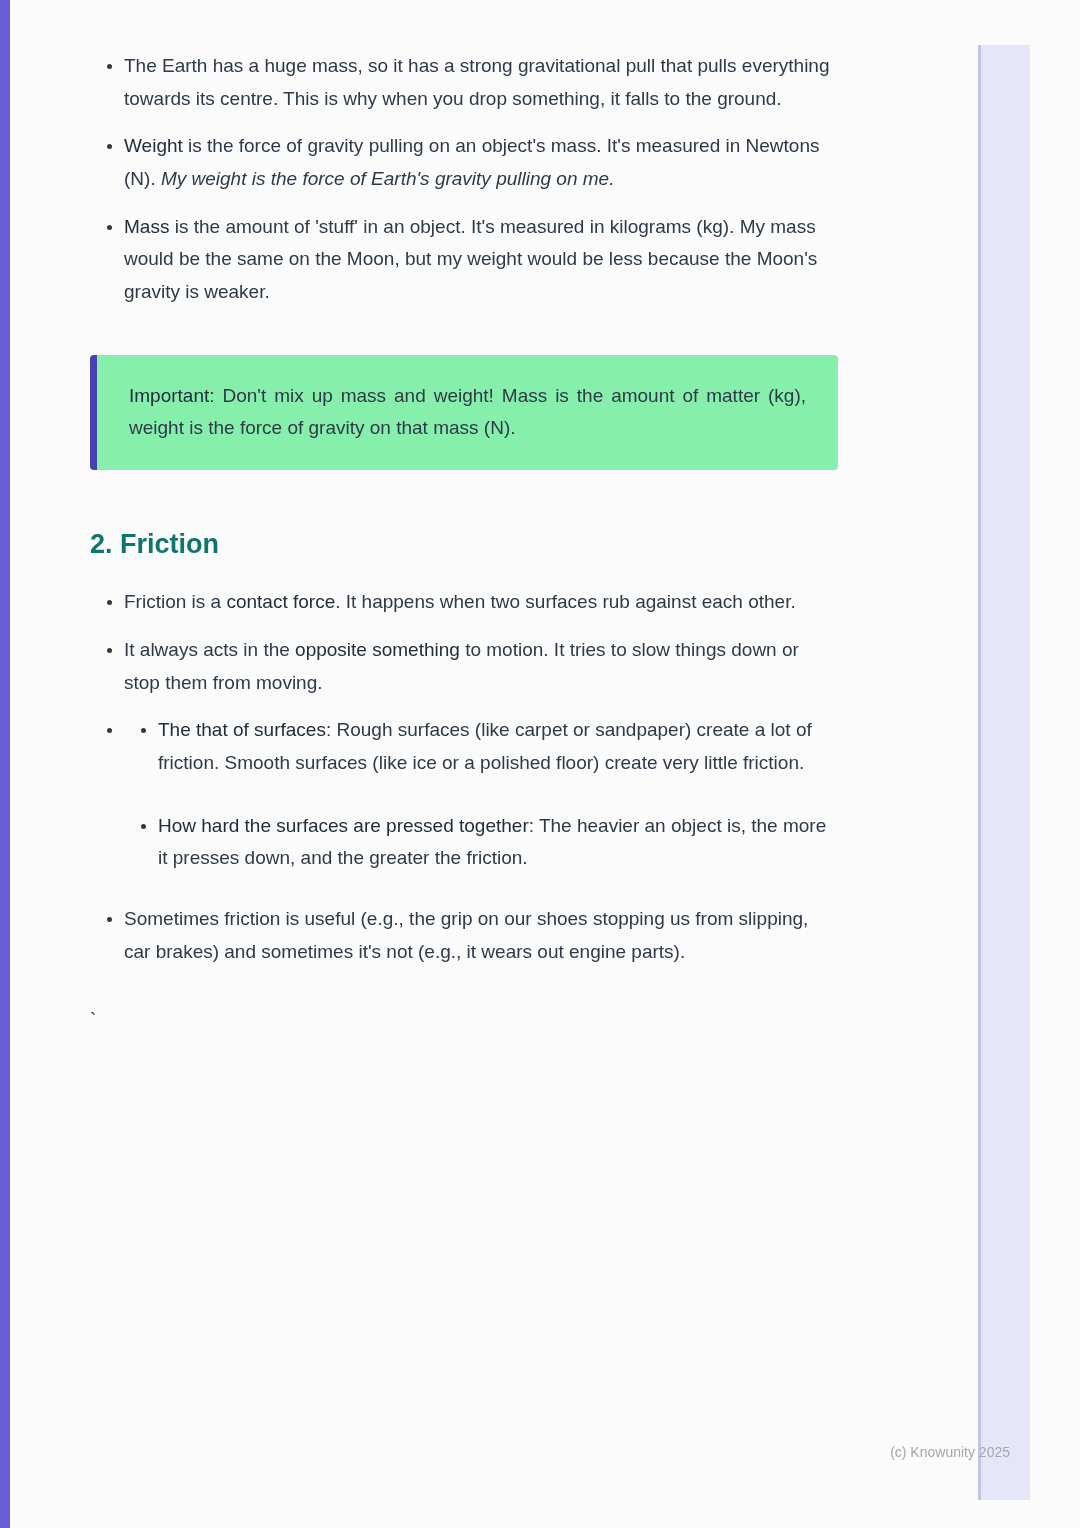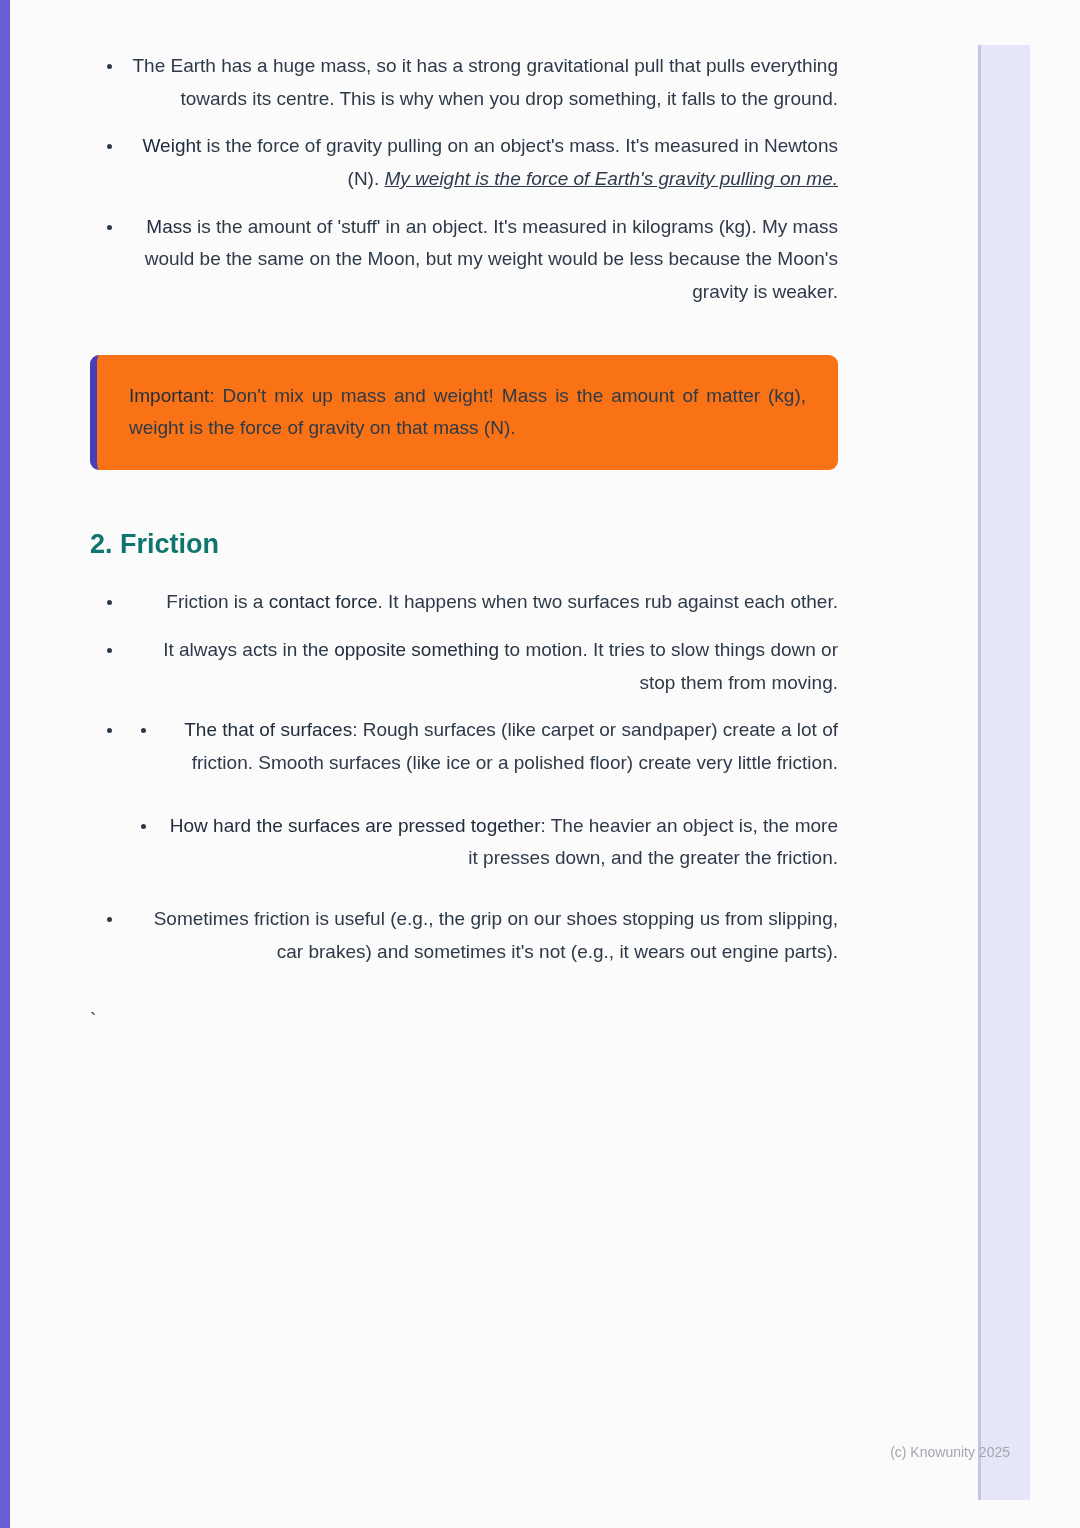--- a/index.html
+++ b/index.html
@@ -31,33 +31,33 @@
     left: 90px;
     top: 50px;
     width: 748px;
     font-size: 19px;
     line-height: 1.72;
   }
   ul.bullet-list {
     list-style: disc outside;
     padding-left: 34px;
   }
-  ul.bullet-list > li { margin-bottom: 15px; text-align: right; }
+  ul.bullet-list > li { margin-bottom: 15px; }
   ul.bullet-list ul.bullet-list {
     margin-top: 15px;
     padding-left: 34px;
   }
   li::marker { color: #2e3a48; font-size: 0.85em; }
   strong { font-weight: 400; color: #222e3c; }
-  em { font-style: italic; text-decoration: underline; }
+  em { font-style: italic; }
   .callout {
     margin: 46px 0 0 0;
-    background: #f97316;
+    background: #86efac;
     border-left: 7px solid #4540b5;
-    border-radius: 9px;
+    border-radius: 4px;
     padding: 25px 32px 25px 32px;
     text-align: justify;
   }
   .section-heading {
     margin-top: 58px;
     margin-bottom: 26px;
     font-size: 27px;
     font-weight: 700;
     color: #0f766e;
     line-height: 1.2;

